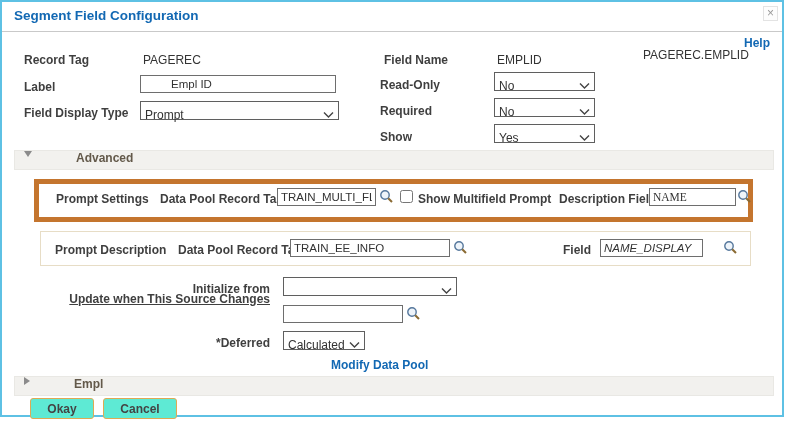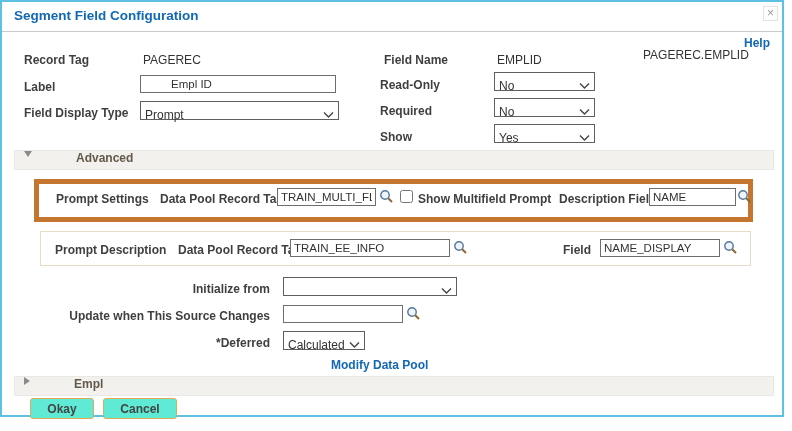--- a/index.html
+++ b/index.html
@@ -119,52 +119,52 @@
   <div class="abs lbl" style="left:54px; top:190px;">Prompt Settings</div>
   <div class="abs lbl" style="left:158px; top:190px;">Data Pool Record Tag</div>
   <input class="abs inp" style="left: 275px; top: 186px; width: 99px;" value="TRAIN_MULTI_FLD">
   <span class="abs lookup" style="left:377px; top:187px;"><svg width="15" height="15">
         <circle cx="6" cy="6" r="4.2" fill="#eef4fa" stroke="#55779c" stroke-width="1.4"></circle>
         <line x1="9.2" y1="9.2" x2="13" y2="13" stroke="#8a6a33" stroke-width="2"></line>
       </svg></span>
   <input type="checkbox" class="abs chk" style="">
   <div class="abs lbl" style="left:416px; top:190px;">Show Multifield Prompt</div>
   <div class="abs lbl" style="left:557px; top:190px;">Description Field</div>
-  <input class="abs inp" style="left: 647px; top: 186px; width: 87px;" value="NAME">
+  <input class="abs inp" style="left: 647px; top: 186px; width: 87px; font-family: Liberation Serif, serif;" value="NAME">
   <span class="abs lookup" style="left:735px; top:187px;"><svg width="15" height="15">
         <circle cx="6" cy="6" r="4.2" fill="#eef4fa" stroke="#55779c" stroke-width="1.4"></circle>
         <line x1="9.2" y1="9.2" x2="13" y2="13" stroke="#8a6a33" stroke-width="2"></line>
       </svg></span>
 
   <div class="abs rel-box"></div>
   <div class="abs lbl" style="left:53px; top:241px;">Prompt Description</div>
   <div class="abs lbl" style="left:176px; top:241px;">Data Pool Record Tag</div>
   <input class="abs inp" style="left: 288px; top: 237px; width: 160px;" value="TRAIN_EE_INFO">
   <span class="abs lookup" style="left:451px; top:238px;"><svg width="15" height="15">
         <circle cx="6" cy="6" r="4.2" fill="#eef4fa" stroke="#55779c" stroke-width="1.4"></circle>
         <line x1="9.2" y1="9.2" x2="13" y2="13" stroke="#8a6a33" stroke-width="2"></line>
       </svg></span>
   <div class="abs lbl" style="left:561px; top:241px;">Field</div>
-  <input class="abs inp" style="left: 598px; top: 237px; width: 120px;" value="NAME_DISPLAY">
+  <input class="abs inp" style="left: 598px; top: 237px; width: 103px; font-style: italic;" value="NAME_DISPLAY">
   <span class="abs lookup" style="left:721px; top:238px;"><svg width="15" height="15">
         <circle cx="6" cy="6" r="4.2" fill="#eef4fa" stroke="#55779c" stroke-width="1.4"></circle>
         <line x1="9.2" y1="9.2" x2="13" y2="13" stroke="#8a6a33" stroke-width="2"></line>
       </svg></span>
 
   <div class="abs lbl rlbl" style="top:280px;">Initialize from</div>
   <div class="abs sel" style="left:281px; top:275px; width:174px;">
     <span></span>
     <span class="chev">
         <svg width="11" height="6">
           <polyline points="1,0.5 5.5,5 10,0.5" stroke="#444" fill="none" stroke-width="1.4"></polyline>
         </svg>
       </span>
   </div>
 
-  <div class="abs lbl rlbl" style="top:307px;">Update when This Source Changes</div>
+  <div class="abs lbl rlbl" style="top:290px;text-decoration:underline;">Update when This Source Changes</div>
   <input class="abs inp" style="left: 281px; top: 303px; width: 120px;" value="">
   <span class="abs lookup" style="left:404px; top:304px;"><svg width="15" height="15">
         <circle cx="6" cy="6" r="4.2" fill="#eef4fa" stroke="#55779c" stroke-width="1.4"></circle>
         <line x1="9.2" y1="9.2" x2="13" y2="13" stroke="#8a6a33" stroke-width="2"></line>
       </svg></span>
 
   <div class="abs lbl rlbl" style="top:334px;">*Deferred</div>
   <div class="abs sel" style="left:281px; top:329px; width:82px;">
     <span>Calculated</span>
     <span class="chev">

